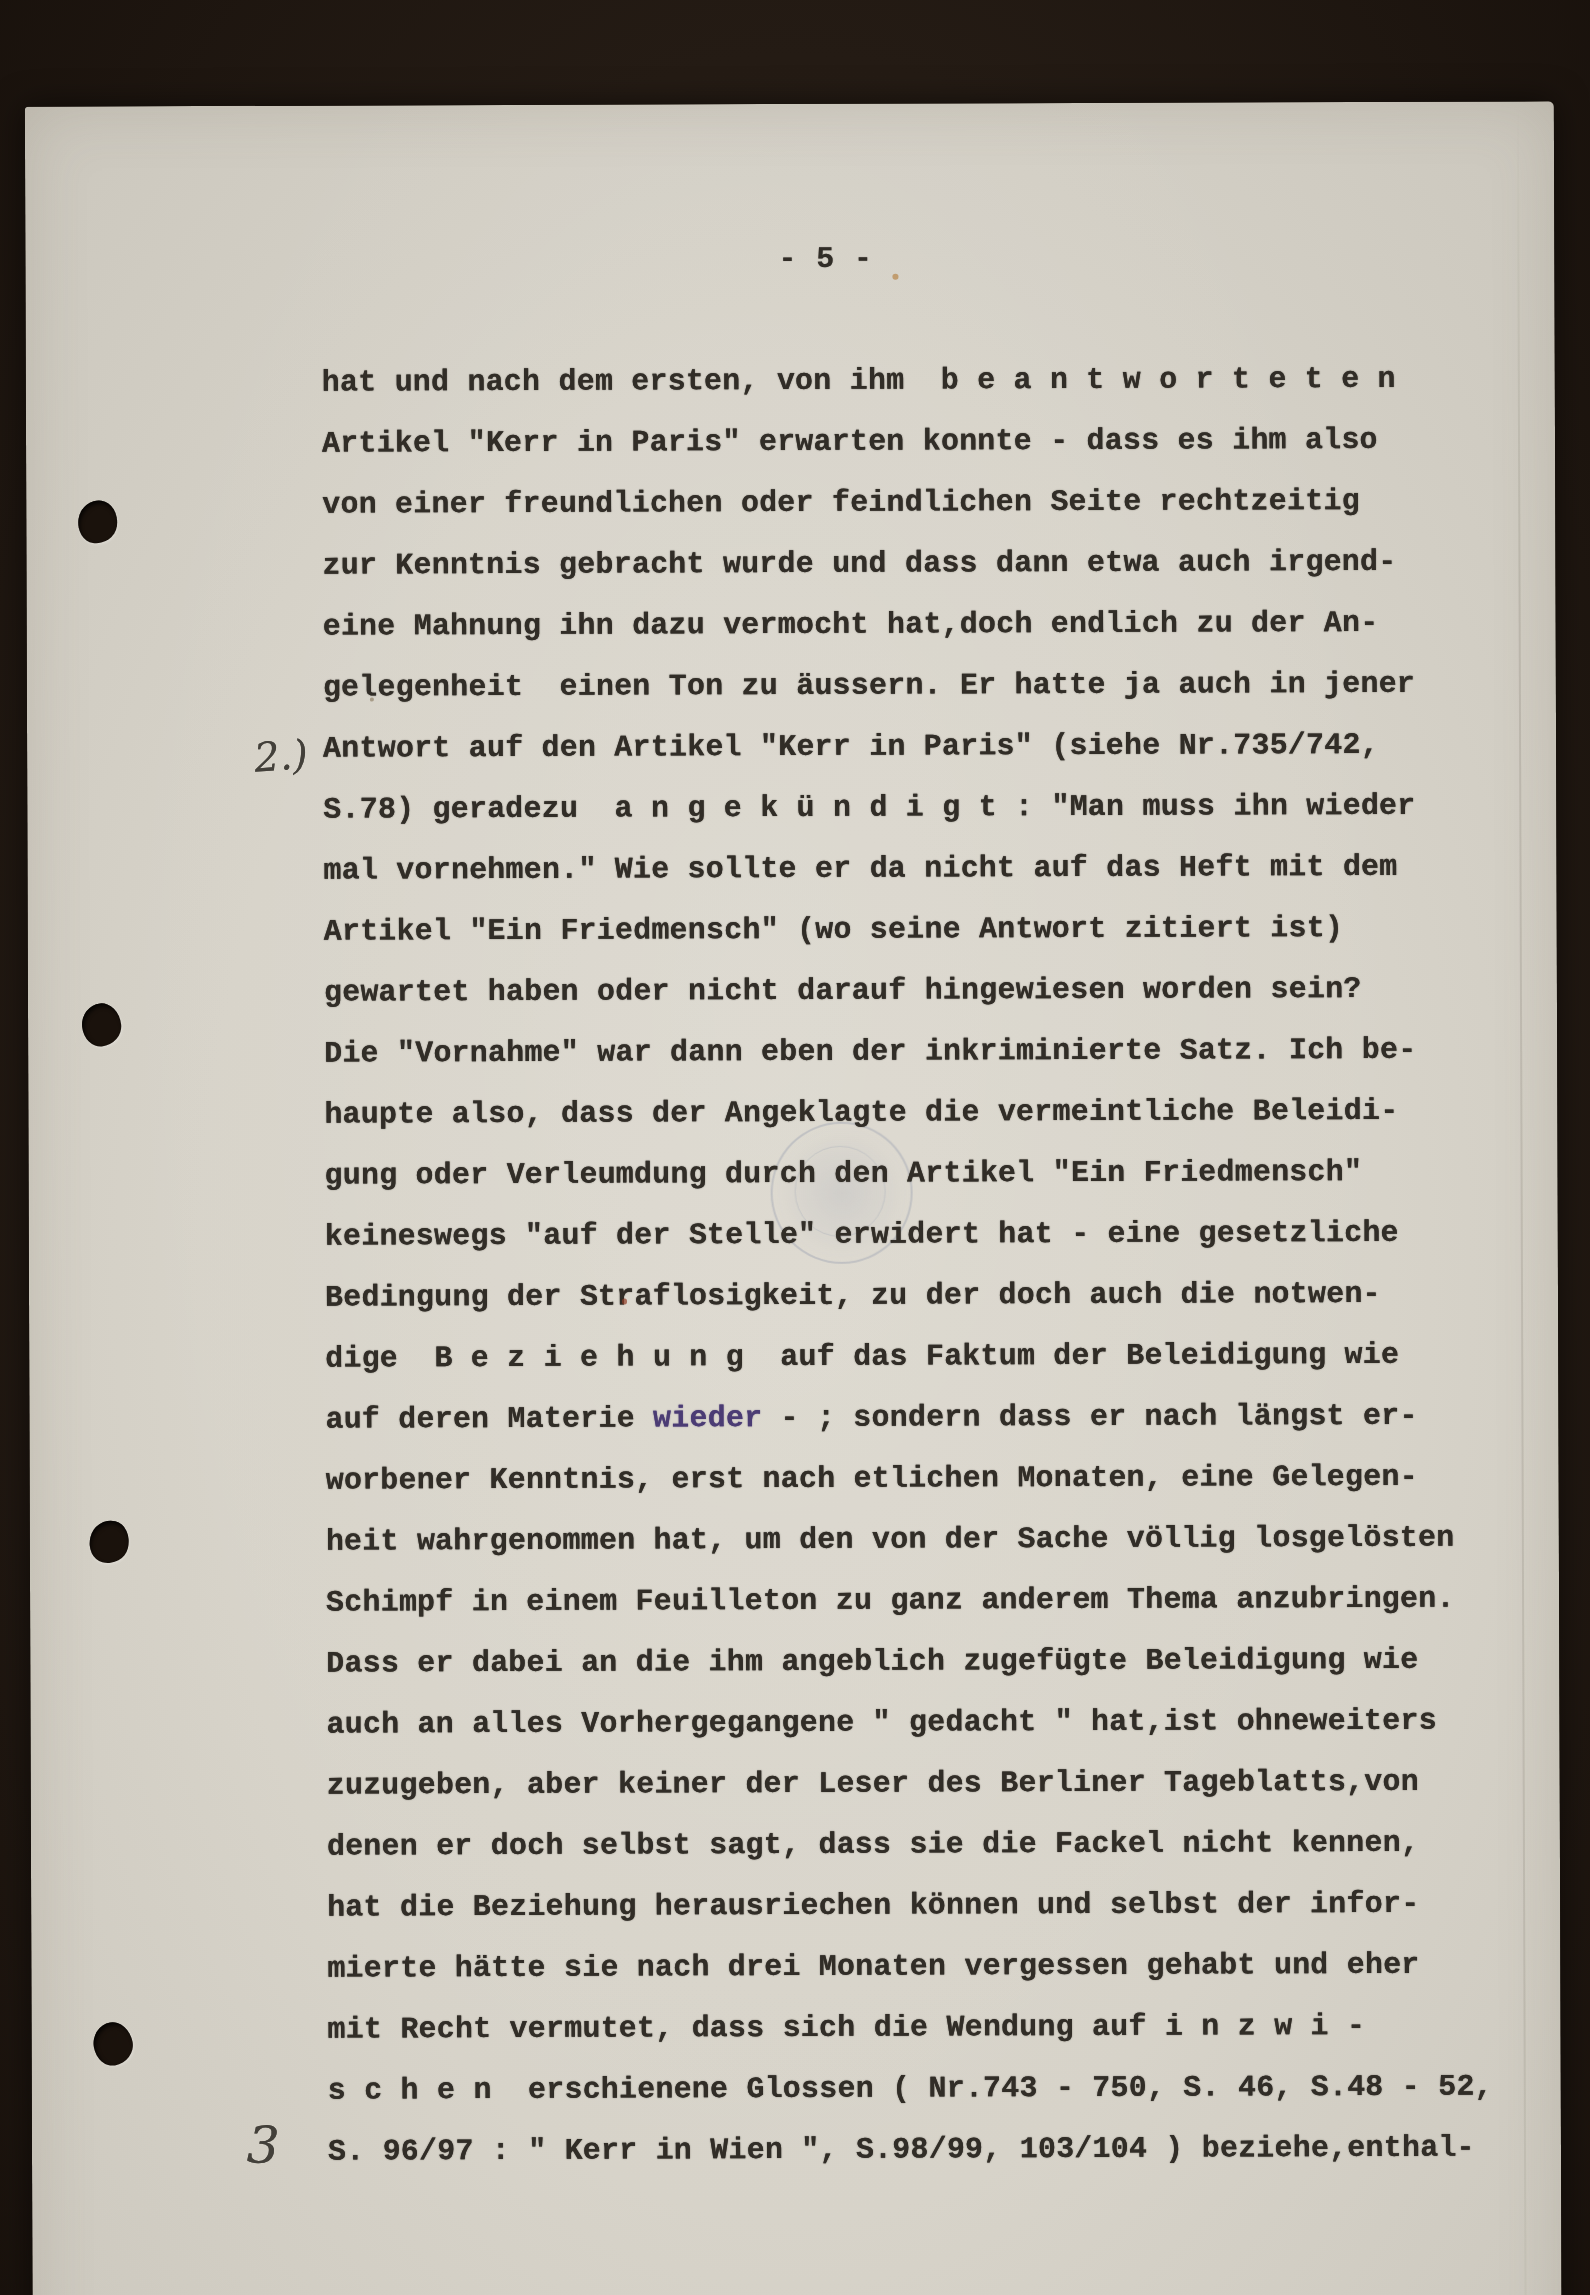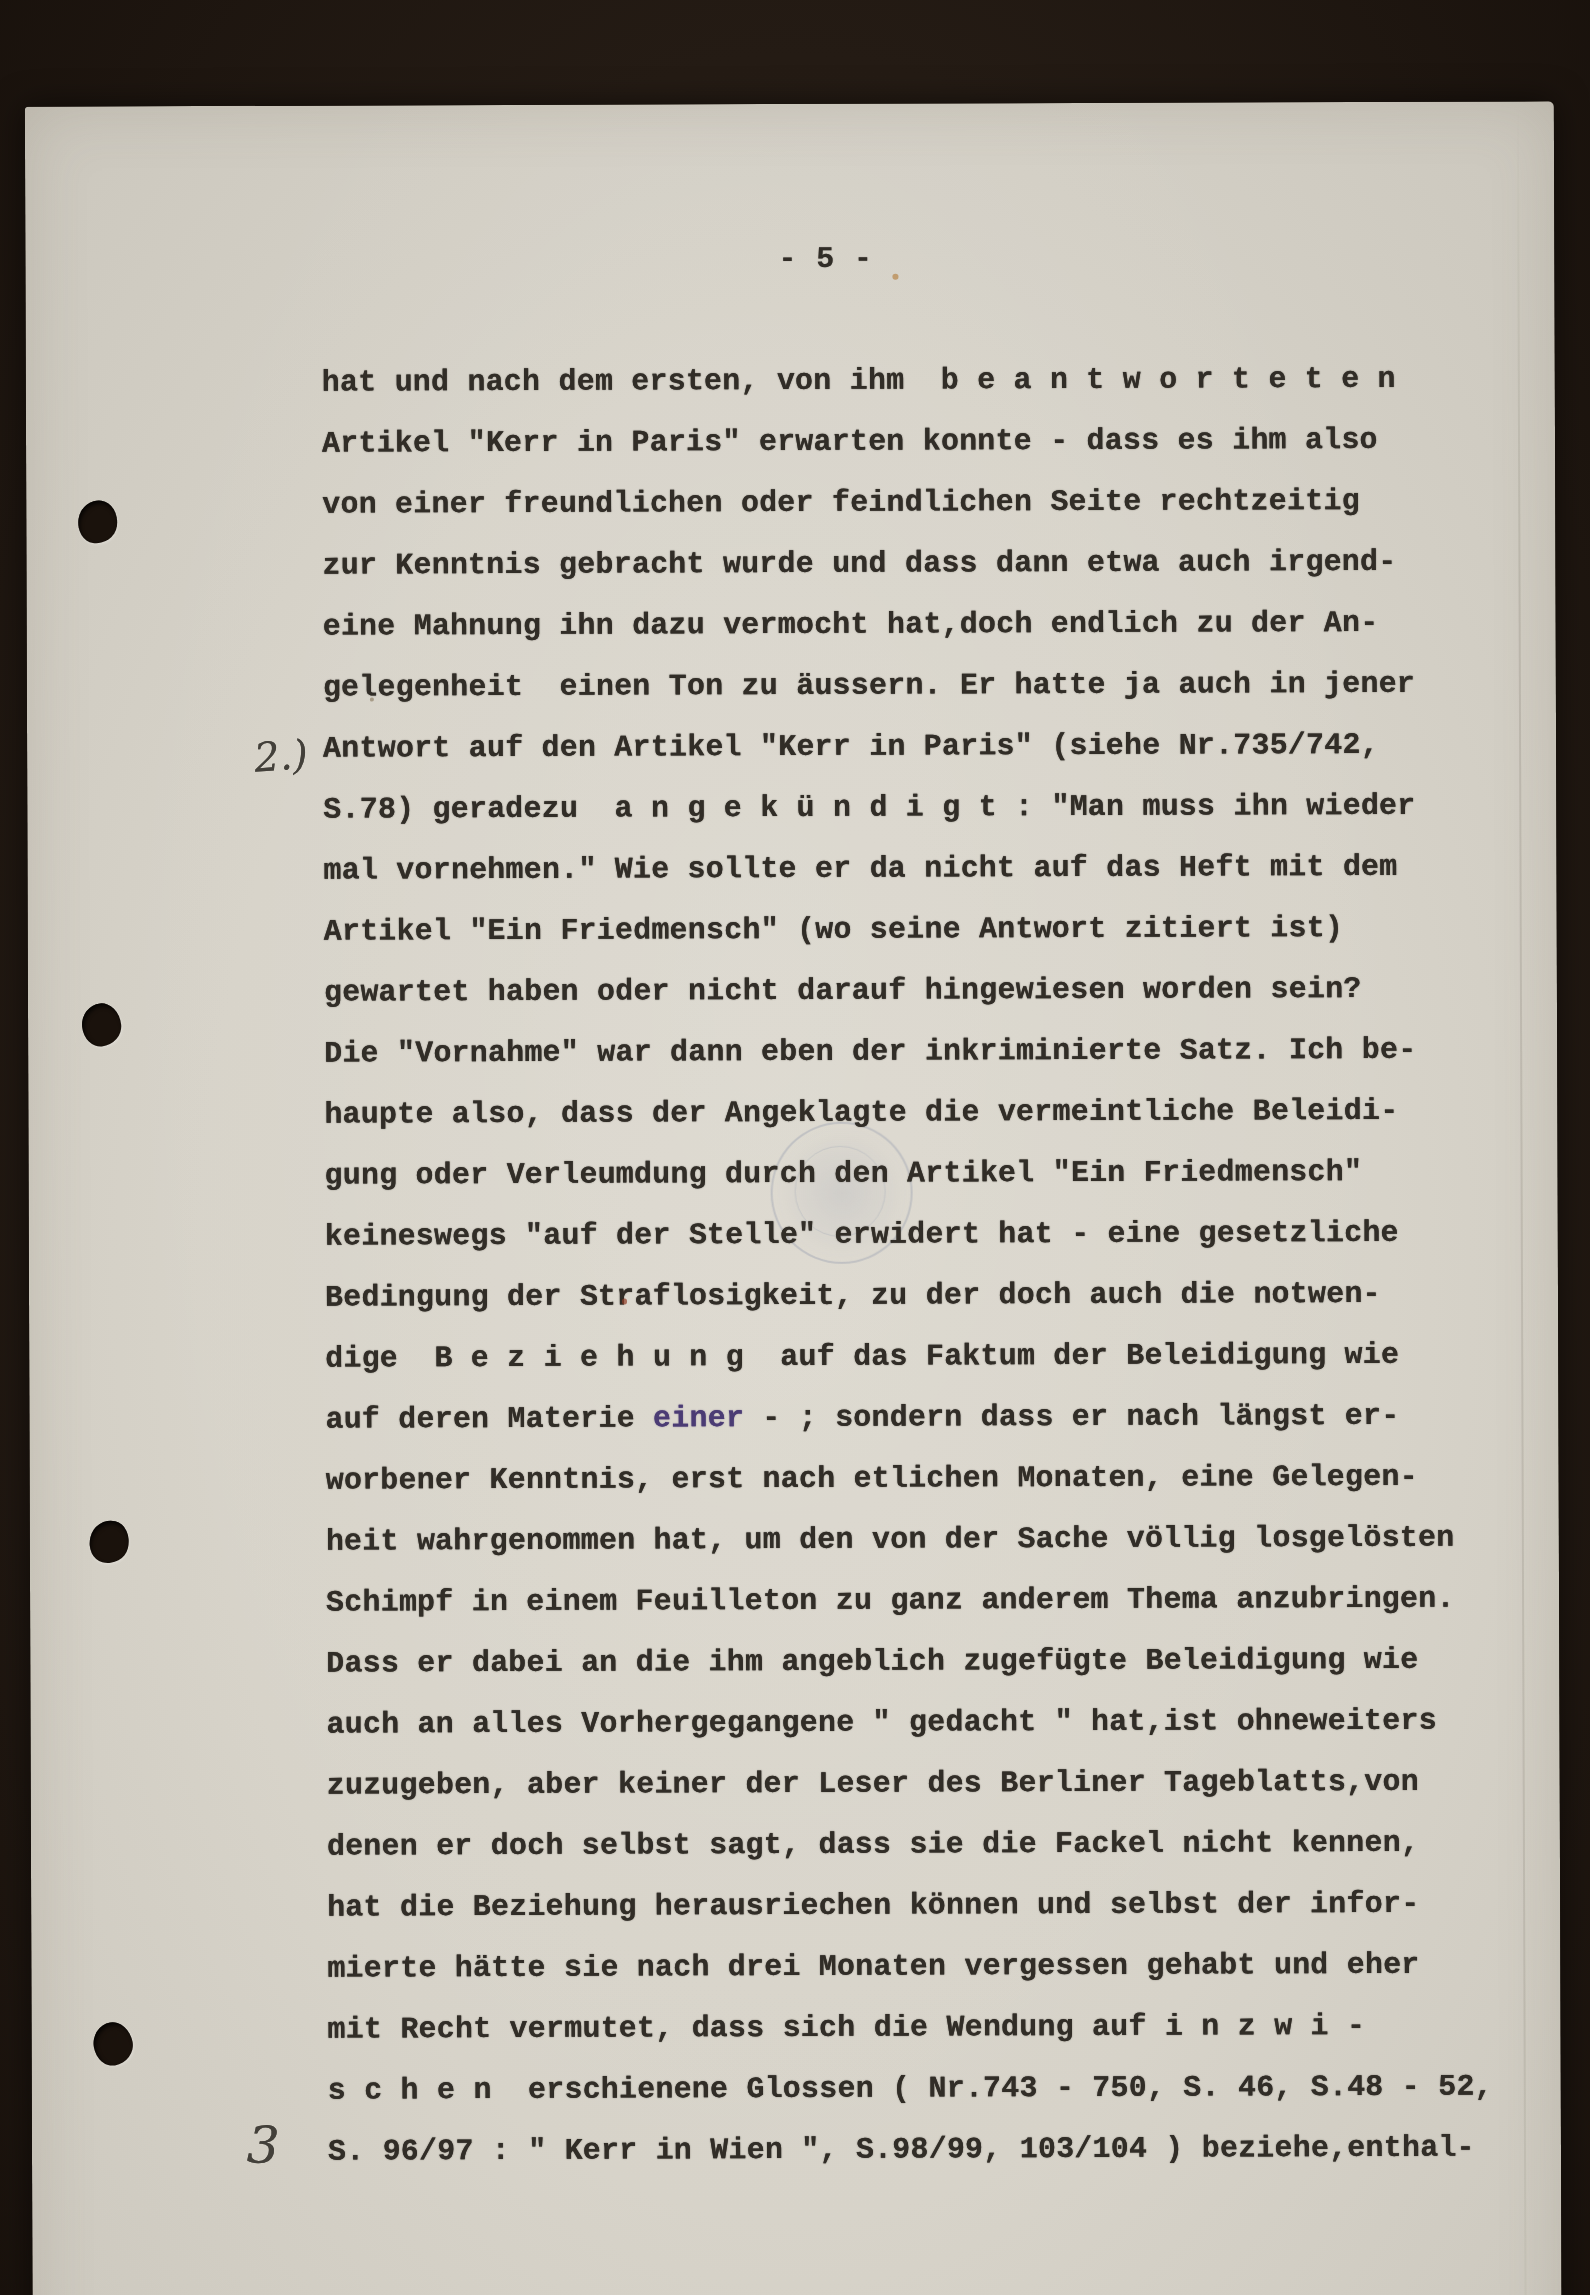--- a/index.html
+++ b/index.html
@@ -160,21 +160,21 @@
         <div class="t-line"><span>S.78) geradezu  a n g e k ü n d i g t : "Man muss ihn wieder</span></div>
         <div class="t-line"><span>mal vornehmen." Wie sollte er da nicht auf das Heft mit dem</span></div>
         <div class="t-line"><span>Artikel "Ein Friedmensch" (wo seine Antwort zitiert ist)</span></div>
         <div class="t-line"><span>gewartet haben oder nicht darauf hingewiesen worden sein?</span></div>
         <div class="t-line"><span>Die "Vornahme" war dann eben der inkriminierte Satz. Ich be-</span></div>
         <div class="t-line"><span>haupte also, dass der Angeklagte die vermeintliche Beleidi-</span></div>
         <div class="t-line"><span>gung oder Verleumdung durch den Artikel "Ein Friedmensch"</span></div>
         <div class="t-line"><span>keineswegs "auf der Stelle" erwidert hat - eine gesetzliche</span></div>
         <div class="t-line"><span>Bedingung der Straflosigkeit, zu der doch auch die notwen-</span></div>
         <div class="t-line"><span>dige  B e z i e h u n g  auf das Faktum der Beleidigung wie</span></div>
-        <div class="t-line"><span>auf deren Materie </span><span class="violet">einer</span><span> - ; sondern dass er nach längst er-</span></div>
+        <div class="t-line"><span>auf deren Materie </span><span class="violet">wieder</span><span> - ; sondern dass er nach längst er-</span></div>
         <div class="t-line"><span>worbener Kenntnis, erst nach etlichen Monaten, eine Gelegen-</span></div>
         <div class="t-line"><span>heit wahrgenommen hat, um den von der Sache völlig losgelösten</span></div>
         <div class="t-line"><span>Schimpf in einem Feuilleton zu ganz anderem Thema anzubringen.</span></div>
         <div class="t-line"><span>Dass er dabei an die ihm angeblich zugefügte Beleidigung wie</span></div>
         <div class="t-line"><span>auch an alles Vorhergegangene " gedacht " hat,ist ohneweiters</span></div>
         <div class="t-line"><span>zuzugeben, aber keiner der Leser des Berliner Tageblatts,von</span></div>
         <div class="t-line"><span>denen er doch selbst sagt, dass sie die Fackel nicht kennen,</span></div>
         <div class="t-line"><span>hat die Beziehung herausriechen können und selbst der infor-</span></div>
         <div class="t-line"><span>mierte hätte sie nach drei Monaten vergessen gehabt und eher</span></div>
         <div class="t-line"><span>mit Recht vermutet, dass sich die Wendung auf i n z w i -</span></div>

